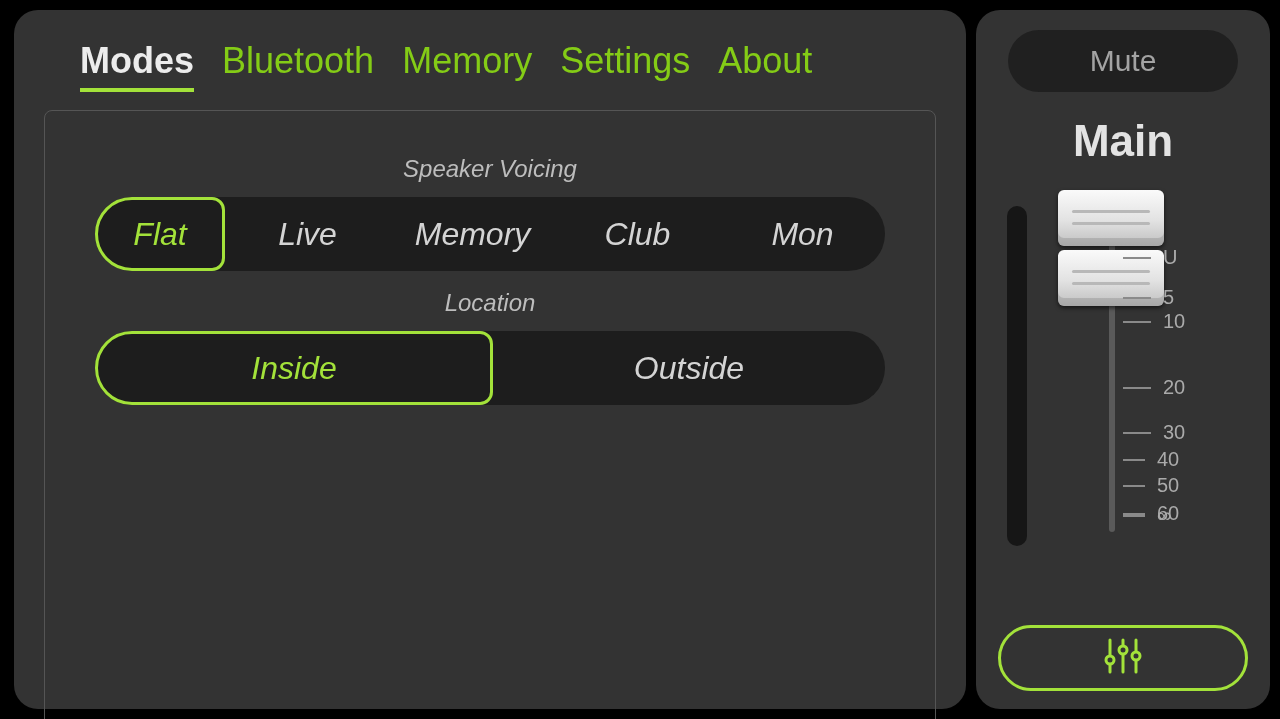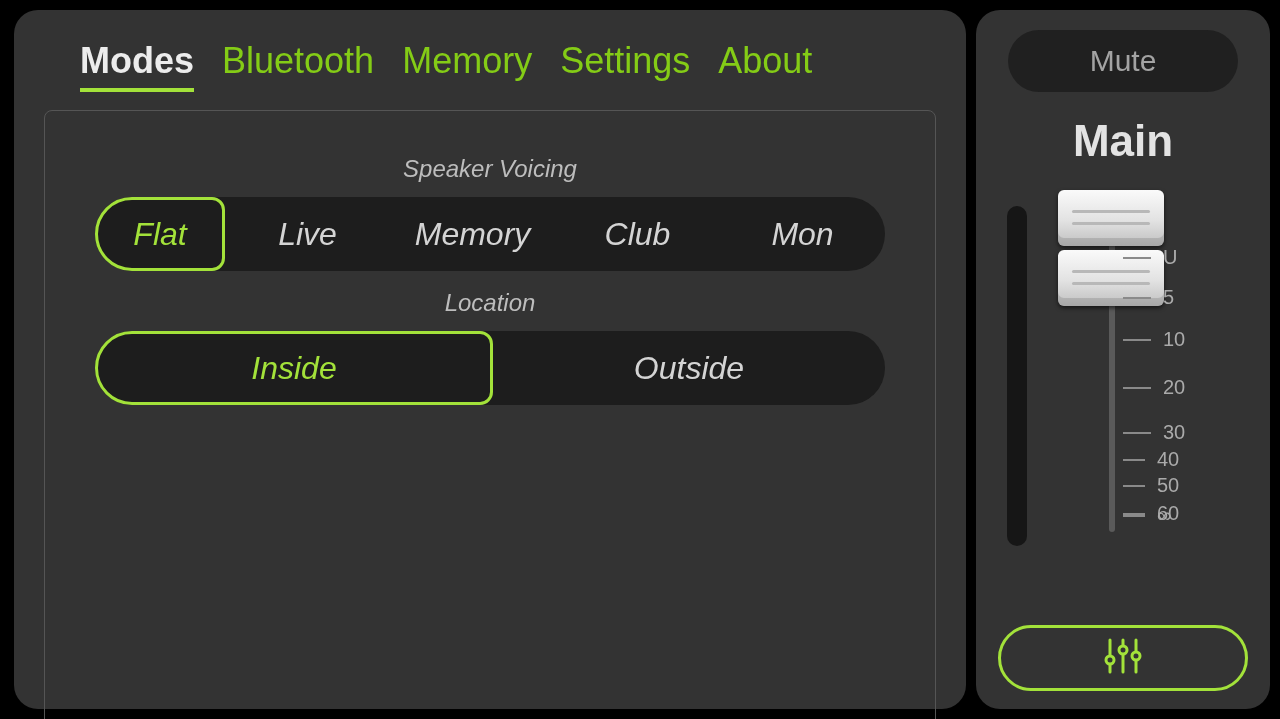--- a/index.html
+++ b/index.html
@@ -119,21 +119,21 @@
 
       <div class="scale">
         <div class="tick" style="top:0px">  
             <div class="line"></div>
             <span class="lbl">U</span>
           </div>
         <div class="tick" style="top:40px"> 
             <div class="line"></div>
             <span class="lbl">5</span>
           </div>
-        <div class="tick" style="top:82px"> 
+        <div class="tick" style="top:64px"> 
             <div class="line"></div>
             <span class="lbl">10</span>
           </div>
         <div class="tick" style="top:130px">
             <div class="line"></div>
             <span class="lbl">20</span>
           </div>
         <div class="tick" style="top:175px">
             <div class="line"></div>
             <span class="lbl">30</span>

